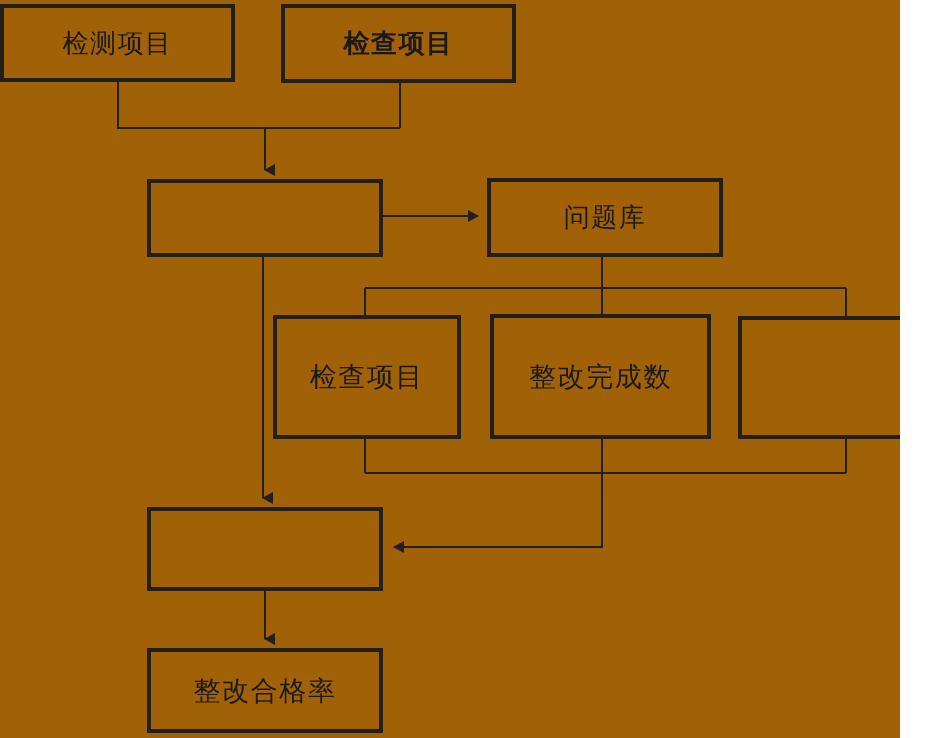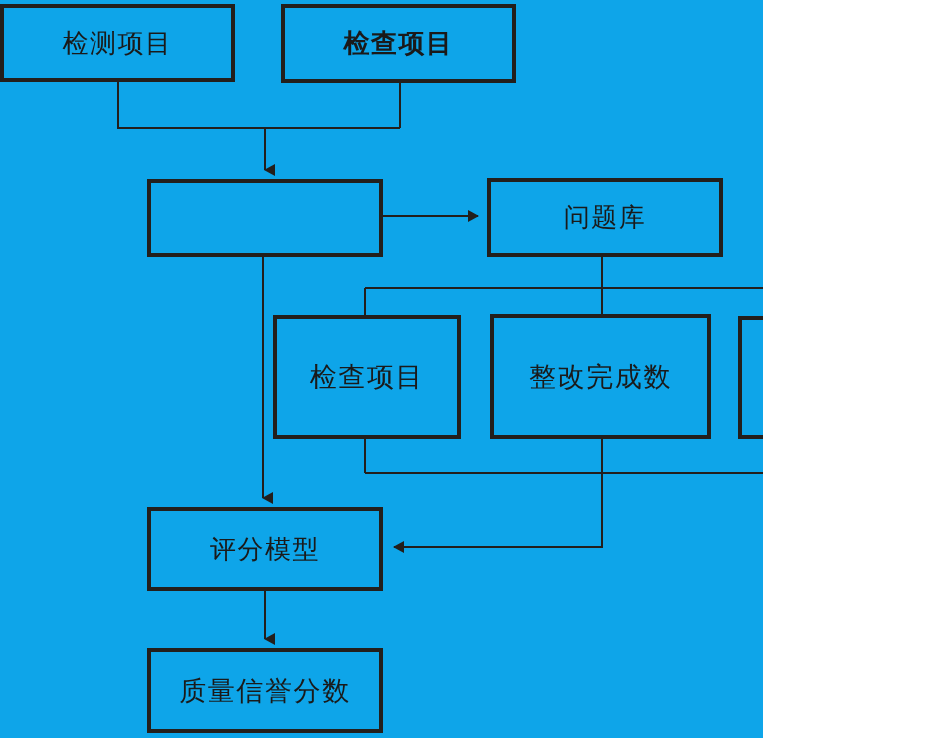--- a/index.html
+++ b/index.html
@@ -2,23 +2,23 @@
 <html><head>
 <meta charset="utf-8">
 <style>
   html, body {
     margin: 0;
     padding: 0;
     background: #ffffff;
   }
   #canvas {
     position: relative;
-    width: 763px;
+    width: 900px;
     height: 738px;
-    background: #0ea5e9;
+    background: #a16207;
     overflow: hidden;
     font-family: "DejaVu Serif", "Liberation Serif", serif;
   }
   #flow-svg {
     position: absolute;
     left: 0;
     top: 0;
     width: 951px;
     height: 738px;
     display: block;
@@ -113,21 +113,18 @@
 
   <div class="node-label lbl-lg" style="left:275px; top:317px; width:184px; height:120px;">
     <span>检查项目</span>
   </div>
 
   <div class="node-label lbl-lg" style="left:492px; top:316px; width:217px; height:121px;">
     <span>整改完成数</span>
   </div>
 
 
-  <div class="node-label lbl-md" style="left:149px; top:509px; width:232px; height:80px;">
-    <span>评分模型</span>
-  </div>
 
   <div class="node-label lbl-lg" style="left:149px; top:650px; width:232px; height:81px;">
-    <span>质量信誉分数</span>
+    <span>整改合格率</span>
   </div>
 
 </div>
 
 </body></html>

